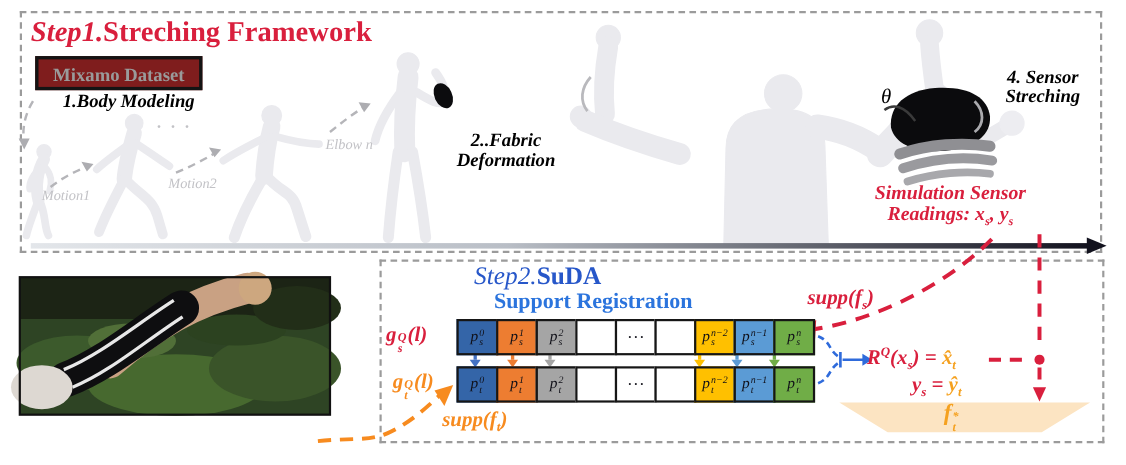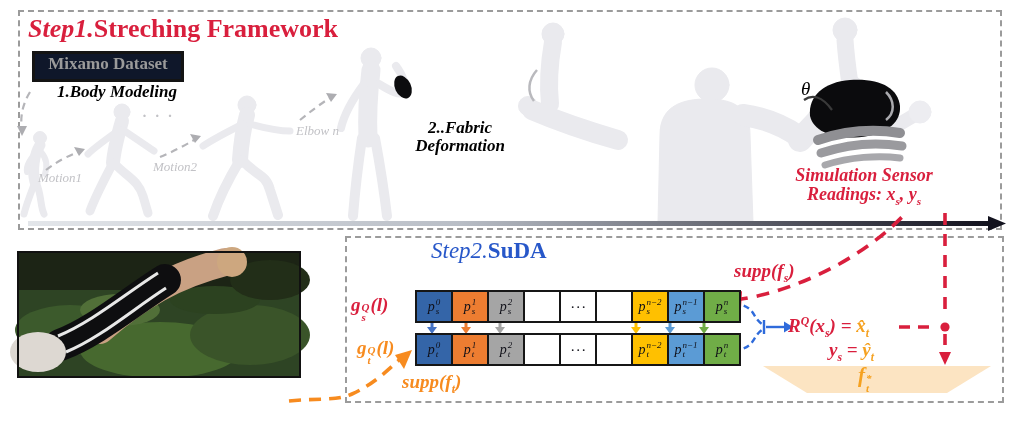--- a/index.html
+++ b/index.html
@@ -20,22 +20,22 @@
   sup{font-size:62%;line-height:0;}
   
   .rowcells{position:absolute;display:flex;}
   .cell{width:34px;height:29px;border:2px solid #161616;margin-left:-2px;background:#fff;
         display:flex;align-items:center;justify-content:center;
         font-style:italic;font-size:14px;color:#101018;flex:none;}
   .ss{display:inline-flex;flex-direction:column;align-items:flex-start;line-height:1;margin-left:1px;}
   .ss .sp,.ss .sb2{font-size:9px;font-style:italic;}
   .stack2{display:inline-flex;flex-direction:column;align-items:flex-start;line-height:.95;margin:0 1px;}
   .stack2 .sp,.stack2 .sb2{font-size:11px;}
-  .mix{position:absolute;border:3px solid #141414;background:#0f172a;color:#9a9a9a;
-       font-weight:bold;font-size:17px;display:flex;align-items:flex-start;justify-content:center;}
+  .mix{position:absolute;border:3px solid #141414;background:#7f1d1d;color:#9a9a9a;
+       font-weight:bold;font-size:17px;display:flex;align-items:flex-end;justify-content:center;}
   svg{position:absolute;left:0;top:0;}
 </style>
 </head>
 <body>
 
 <div id="fig">
 
   <div class="box" style="left:18px;top:10px;width:980px;height:216px;"></div>
   <div class="box" style="left:345px;top:236px;width:655px;height:163px;"></div>
 
@@ -193,30 +193,32 @@
   <div class="t b i" style="left:57px;top:83px;font-size:17px;">1.Body Modeling</div>
 
   <div class="t i gray" style="left:38px;top:171px;font-size:13px;">Motion1</div>
   <div class="t i gray" style="left:153px;top:160px;font-size:13px;">Motion2</div>
   <div class="t b gray" style="left:142px;top:108px;font-size:15px;letter-spacing:2px;">· · ·</div>
   <div class="t i gray" style="left:296px;top:124px;font-size:13px;">Elbow n</div>
 
   <div class="t b i center" style="left:408px;top:119px;width:104px;font-size:17px;"><span>2..Fabric</span><br><span>Deformation</span></div>
 
 
+  <div class="t b i center" style="left:905px;top:61px;width:86px;font-size:17px;"><span>4. Sensor</span><br><span>Streching</span></div>
 
   <div class="t i" style="left:801px;top:79px;font-size:19px;">θ</div>
 
   <div class="t b i red" style="left:770px;top:166px;width:188px;text-align:center;font-size:18px;">
     <span>Simulation Sensor</span><br>
     <span>Readings:</span>&nbsp;<span>x</span><sub>s</sub><span>, </span><span>y</span><sub>s</sub>
   </div>
 
   <div class="t blue1" style="left:389px;top:239px;font-size:23px;margin-left:42px;"><span class="i">Step2.</span><span class="b">SuDA</span></div>
 
+  <div class="t b blue2" style="left:449px;top:264px;font-size:20px;">Support Registration</div>
 
   <div class="t b i red" style="left:351px;top:295px;font-size:19px;"><span>g</span><span class="stack2">
         <span class="sp">Q</span>
         <span class="sb2">s</span>
       </span><span>(l)</span></div>
 
   <div class="t b i orange" style="left:357px;top:338px;font-size:19px;"><span>g</span><span class="stack2">
         <span class="sp">Q</span>
         <span class="sb2">t</span>
       </span><span>(l)</span></div>

